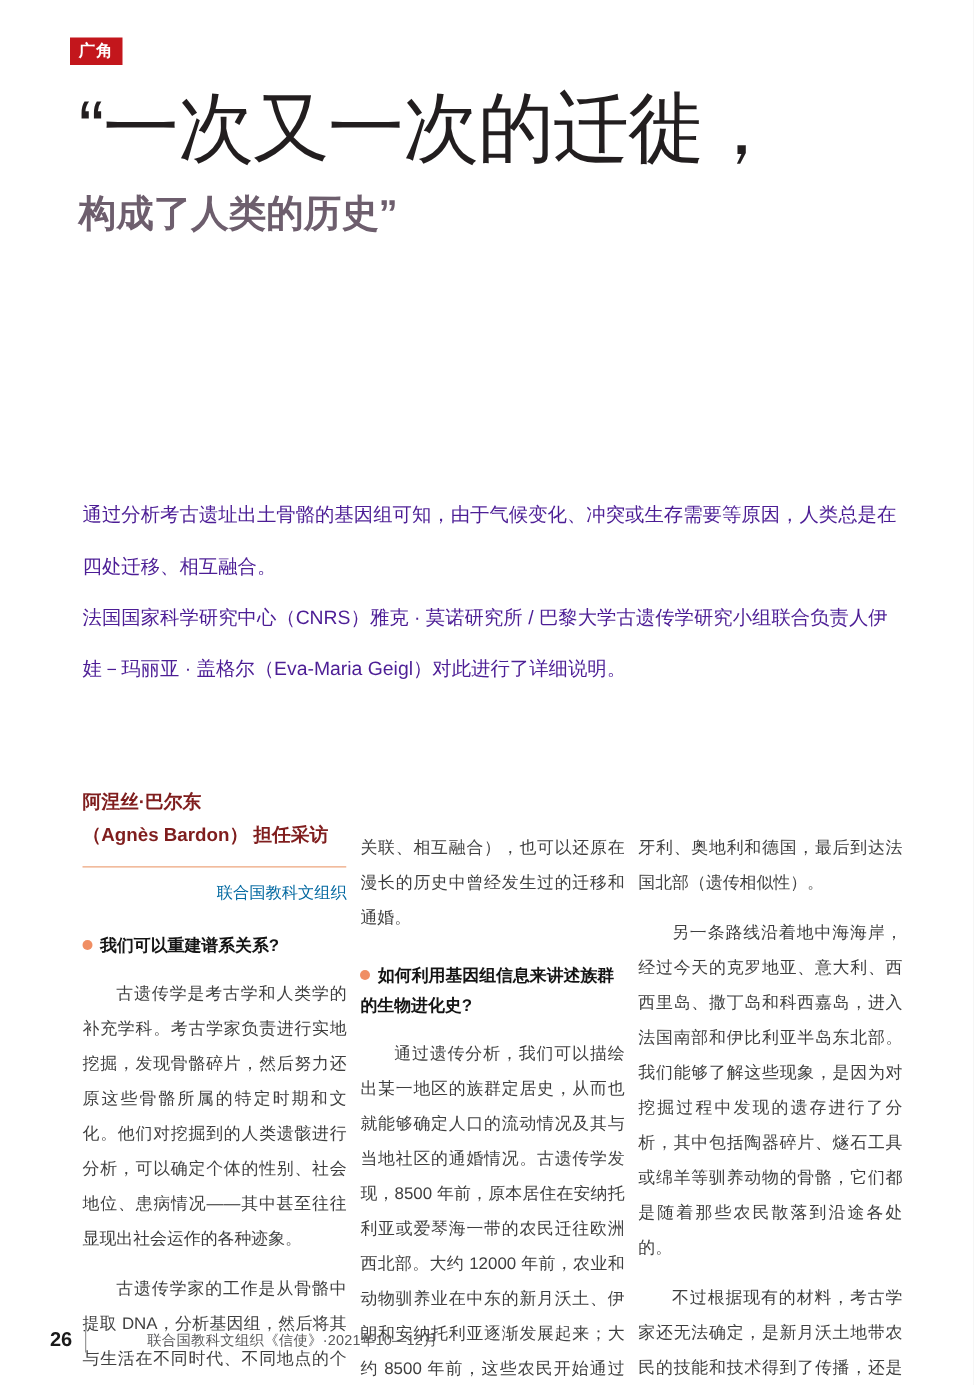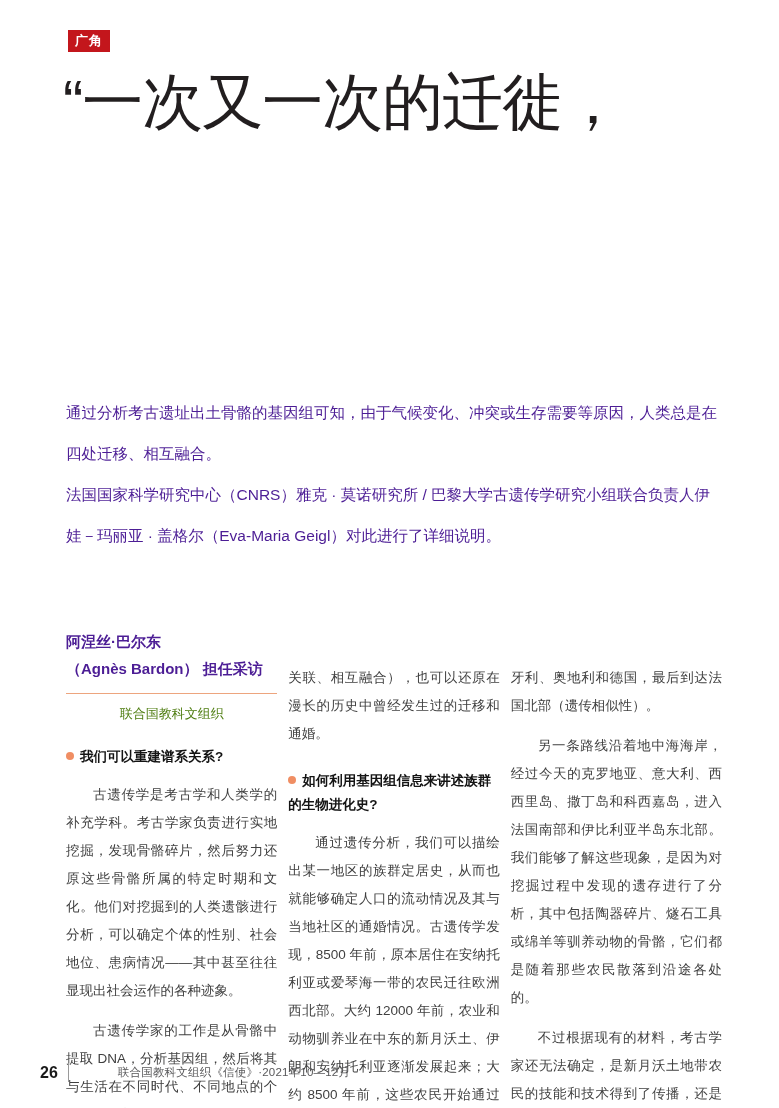--- a/index.html
+++ b/index.html
@@ -8,21 +8,21 @@
     position:relative;
     width:779px; height:1108px;
     margin:0 auto;
     background:#ffffff;
     font-family:"Liberation Sans", sans-serif;
     color:#3f3f3f;
     overflow:hidden;
   }
   
   .badge {
-    position:absolute; left:68px; top:30px;
+    position:absolute; left:56px; top:30px;
     background:#c3161c; color:#ffffff;
     font-size:13px; font-weight:700;
     padding:4px 7px 5px; letter-spacing:1px;
     line-height:1;
   }
   
   .title-block { position:absolute; left:63px; top:62px; width:680px; }
   .title-main {
     font-size:61px; font-weight:100; color:#221e1f;
     line-height:80px; letter-spacing:-1px; white-space:nowrap;
@@ -37,23 +37,23 @@
     font-size:15.5px; line-height:41px; color:#4c1d95; font-weight:500;
   }
   .intro p { margin:0; }
   
   .columns {
     position:absolute; left:66px; top:628px; width:656px;
     display:flex; gap:11px;
   }
   .col { flex:1 1 0; font-size:13.5px; line-height:28px; text-align:justify; color:#3f3f3f; }
   .col-offset { padding-top:36px; }
-  .byline-name { font-size:15px; font-weight:700; line-height:27px; color:#4c1d95; text-align:left; }
+  .byline-name { font-size:15px; font-weight:700; line-height:27px; color:#7f1d1d; text-align:left; }
   .byline-rule { border:none; border-top:1px solid #eda57e; margin:11px 0 10px; }
-  .byline-org { font-size:13px; color:#4d7c0f; text-align:center; line-height:20px; }
+  .byline-org { font-size:13px; color:#0369a1; text-align:right; line-height:20px; }
   .question {
     font-weight:700; color:#141414; text-align:left;
     line-height:24px; margin-top:21px; font-size:13.5px;
   }
   .bullet {
     display:inline-block; width:8px; height:8px; border-radius:50%;
     background:#f08e63; margin-right:6px; vertical-align:1px;
   }
   .para { margin-top:12px; text-indent:2em; }
   .para-cont { margin-top:0; text-indent:0; }
@@ -68,20 +68,21 @@
 </style>
 </head>
 <body>
 
 <div class="page">
 
   <div class="badge">广角</div>
 
   <div class="title-block">
     <div class="title-main">“一次又一次的迁徙，</div>
+    <div class="title-sub">构成了人类的历史”</div>
   </div>
 
   <div class="intro">
     <p>通过分析考古遗址出土骨骼的基因组可知，由于气候变化、冲突或生存需要等原因，人类总是在四处迁移、相互融合。</p>
     <p>法国国家科学研究中心（CNRS）雅克 · 莫诺研究所 / 巴黎大学古遗传学研究小组联合负责人伊娃－玛丽亚 · 盖格尔（Eva-Maria Geigl）对此进行了详细说明。</p>
   </div>
 
   <div class="columns">
 
     <div class="col">

